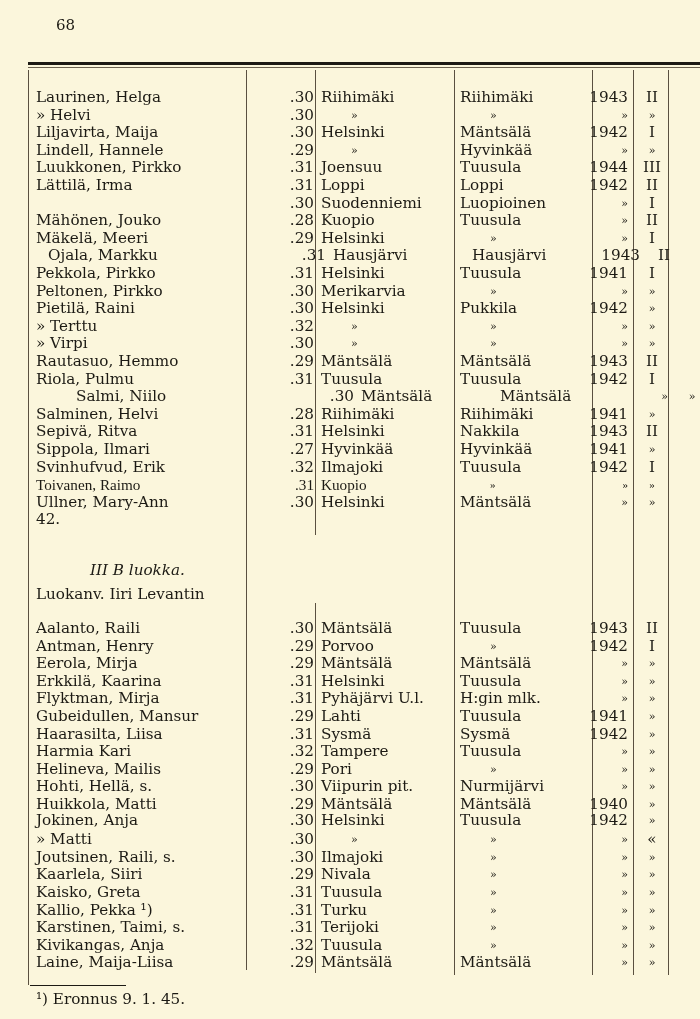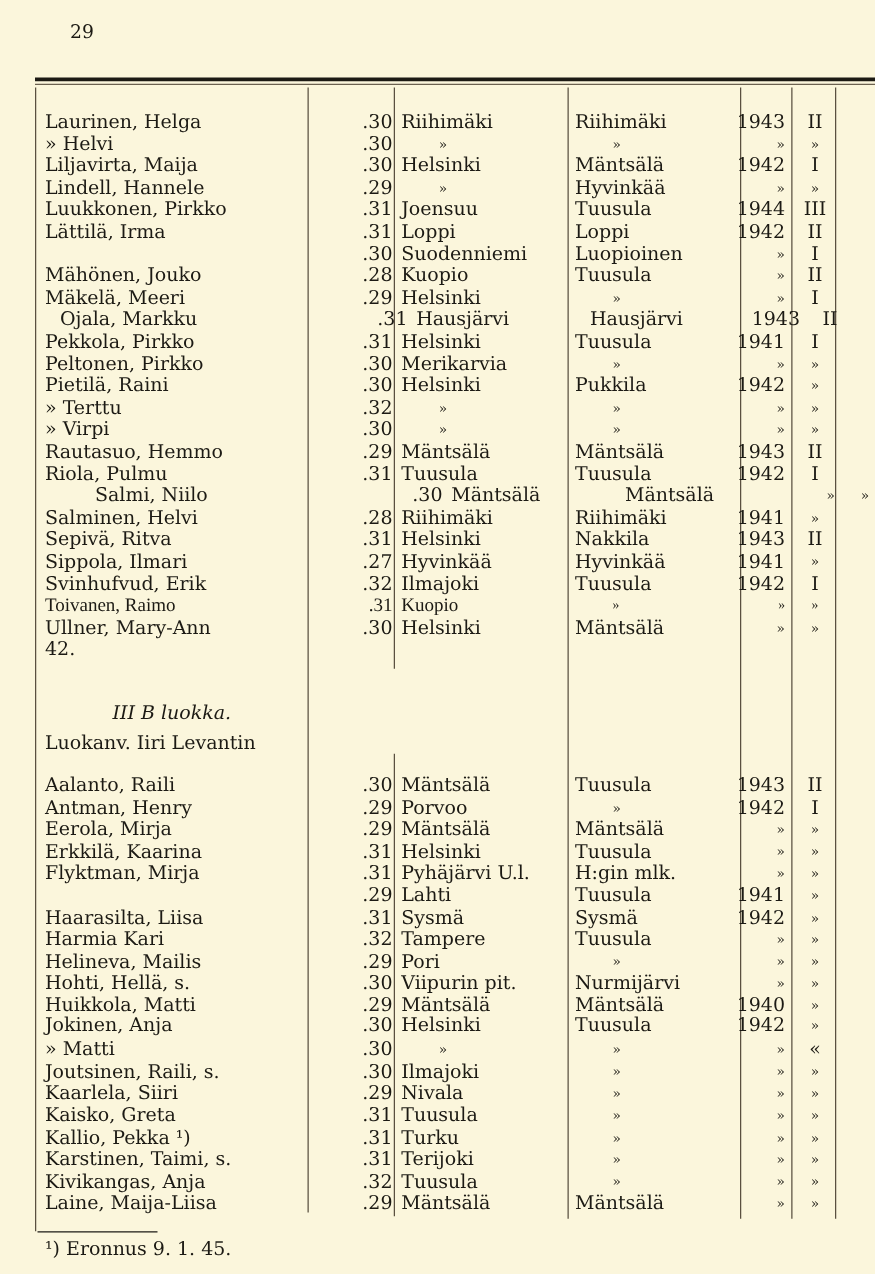--- a/index.html
+++ b/index.html
@@ -46,21 +46,21 @@
   .footnote-rule {
     position: absolute; left: 30px; top: 985px; width: 96px; height: 1px; background: #1c1a14;
   }
   .footnote {
     position: absolute; left: 36px; top: 990px; font-size: 15.2px;
   }
 </style>
 </head>
 <body>
 
-<div class="page-number">29</div>
+<div class="page-number">68</div>
 <div class="top-rule"></div>
 <div class="top-rule-thin"></div>
 
 <div class="vline" style="left:28px;top:70px;height:915px;"></div>
 <div class="vline" style="left:246px;top:70px;height:900px;"></div>
 <div class="vline" style="left:315px;top:70px;height:465px;"></div>
 <div class="vline" style="left:315px;top:603px;height:370px;"></div>
 <div class="vline" style="left:454px;top:70px;height:905px;"></div>
 <div class="vline" style="left:592px;top:70px;height:905px;"></div>
 <div class="vline" style="left:633px;top:70px;height:905px;"></div>
@@ -306,20 +306,21 @@
     </div>
     <div class="row" style="top: 690.4px;">
       <span class="c-name">Flyktman, Mirja</span>
       <span class="c-num">.31</span>
       <span class="c-birth">Pyhäjärvi U.l.</span>
       <span class="c-home">H:gin mlk.</span>
       <span class="c-year ditto">»</span>
       <span class="c-class ditto">»</span>
     </div>
     <div class="row" style="top: 708px;">
+      <span class="c-name">Gubeidullen, Mansur</span>
       <span class="c-num">.29</span>
       <span class="c-birth">Lahti</span>
       <span class="c-home">Tuusula</span>
       <span class="c-year">1941</span>
       <span class="c-class ditto">»</span>
     </div>
     <div class="row" style="top: 725.6px;">
       <span class="c-name">Haarasilta, Liisa</span>
       <span class="c-num">.31</span>
       <span class="c-birth">Sysmä</span>

